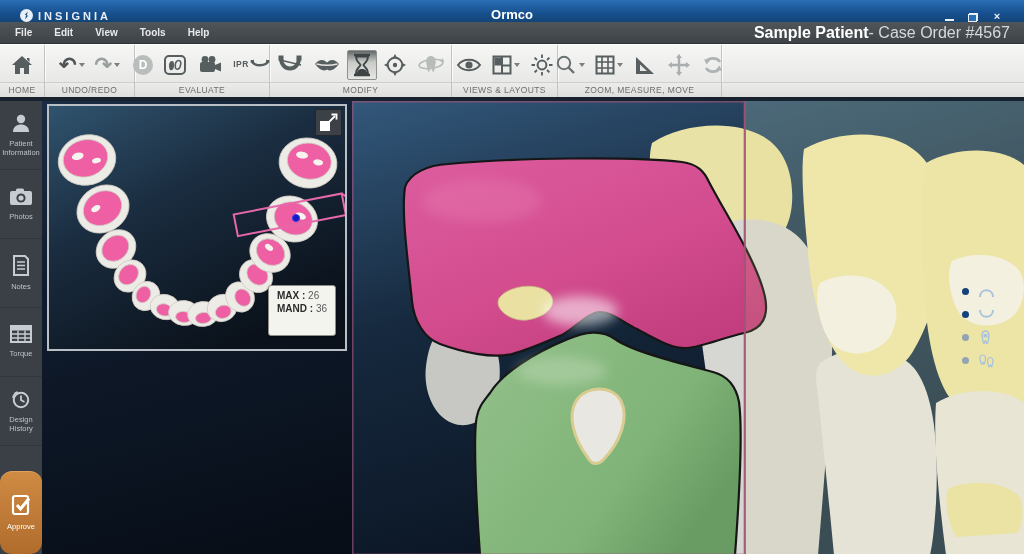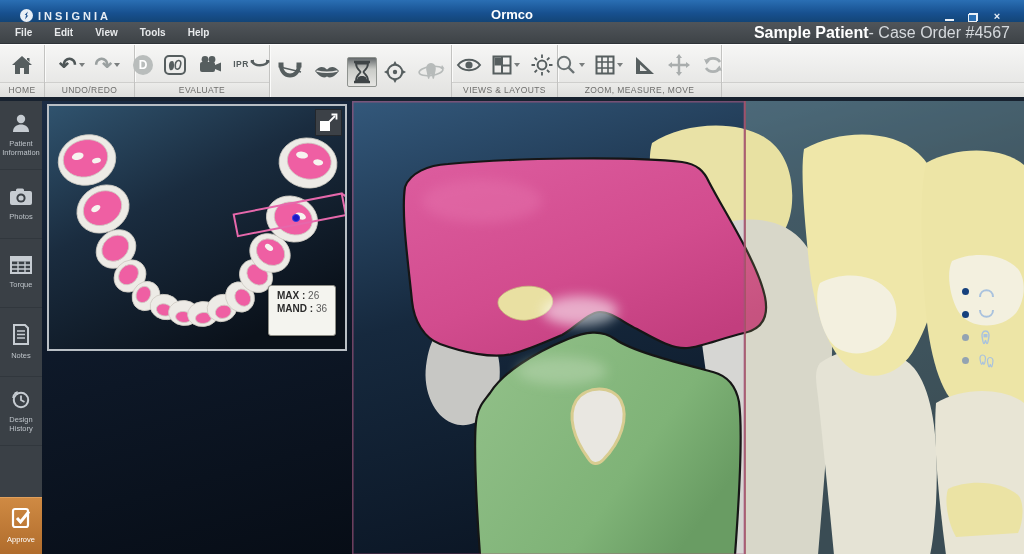--- a/index.html
+++ b/index.html
@@ -44,21 +44,21 @@
 
   
   .content { display:flex; height:454px; }
 
   
   .sidebar { width:42px; background:#3a4046; display:flex; flex-direction:column; }
   .side-item { height:69px; display:flex; flex-direction:column; align-items:center; justify-content:center; gap:7px; border-bottom:1px solid #31373d; cursor:pointer; }
   .side-item svg { display:block; }
   .side-label { font-size:7.5px; color:#bdc3c9; text-align:center; line-height:8.5px; padding:0 1px; }
   .side-spacer { flex:1; border-bottom:none; }
-  .side-item.approve { height:58px; background:linear-gradient(#cf8a43,#b06c2c); border-top:1px solid #e0a05c; }
+  .side-item.approve { height:84px; background:linear-gradient(#cf8a43,#b06c2c); border-top:1px solid #e0a05c;border-radius:12px; }
   .side-item.approve .side-label { color:#ffffff; }
 
   
   .left-panel { width:310px; background:linear-gradient(165deg,#1b2c44 0%,#101c2e 35%,#070d16 100%); position:relative; }
   .inset { position:absolute; left:5px; top:3px; width:300px; height:247px; border:2px solid #b9bfc5; background:linear-gradient(165deg,#31566f 0%,#1a2c3f 45%,#0a111a 100%); }
   .inset svg.archsvg { position:absolute; left:0; top:0; }
   .expand-btn { position:absolute; top:3px; right:3px; width:27px; height:27px; background:#3c4147; border:1px solid #23272c; cursor:pointer; }
   .expand-btn .sq { position:absolute; left:4px; bottom:4px; width:10px; height:10px; background:#ffffff; }
   .expand-btn svg { position:absolute; right:2px; top:2px; }
   .minmax-tip { position:absolute; right:9px; bottom:13px; background:#f4f4ef; border:1px solid #8d8d86; border-radius:3px; padding:3px 8px 20px 8px; font-size:10px; color:#2b2b2b; line-height:13px; box-shadow:0 1px 2px rgba(0,0,0,.4); }
@@ -199,20 +199,21 @@
           </svg>
       </button>
       <button class="tbtn">
         <svg width="28" height="22" viewBox="0 0 28 22">
             <path d="M14 2 C10 2 8.5 6 9.5 10 C10.5 14 10.5 18 11.7 18 C13 18 12.5 13.5 14 13.5 C15.5 13.5 15 18 16.3 18 C17.5 18 17.5 14 18.5 10 C19.5 6 18 2 14 2 Z" fill="#b7bbba"></path>
             <ellipse cx="14" cy="10" rx="12" ry="4.5" fill="none" stroke="#b7bbba" stroke-width="1.6" transform="rotate(-8 14 10)"></ellipse>
             <path d="M25 4 L27.5 7.5 L23.5 8 Z" fill="#b7bbba"></path>
           </svg>
       </button>
     </div>
+    <div class="tlabel">MODIFY</div>
   </div>
 
   <div class="tgroup" style="width:106px">
     <div class="ticons">
       <button class="tbtn">
         <svg width="26" height="20" viewBox="0 0 26 20">
             <path d="M2 10 C7 3 19 3 24 10 C19 17 7 17 2 10 Z" fill="none" stroke="#565e5f" stroke-width="2"></path>
             <circle cx="13" cy="10" r="3.6" fill="#565e5f"></circle>
           </svg>
       </button>
@@ -299,33 +300,33 @@
     <div class="side-item">
       <svg width="24" height="19" viewBox="0 0 24 19">
           <rect x="1" y="4" width="22" height="14" rx="2" fill="#c6ccd2"></rect>
           <rect x="7" y="1.5" width="8" height="4" rx="1.5" fill="#c6ccd2"></rect>
           <circle cx="12" cy="11" r="4.6" fill="#3a4046"></circle>
           <circle cx="12" cy="11" r="2.6" fill="#c6ccd2"></circle>
         </svg>
       <div class="side-label">Photos</div>
     </div>
     <div class="side-item">
+      <svg width="18" height="21" viewBox="0 0 18 21">
+          <path d="M2 1 H13 L16 4 V20 H2 Z" fill="none" stroke="#c6ccd2" stroke-width="2"></path>
+          <path d="M5 7 H13 M5 10.5 H13 M5 14 H13" stroke="#c6ccd2" stroke-width="1.6"></path>
+        </svg>
+      <div class="side-label">Notes</div>
+    </div>
+    <div class="side-item">
       <svg width="22" height="18" viewBox="0 0 22 18">
           <rect x="1" y="1" width="20" height="16" fill="none" stroke="#c6ccd2" stroke-width="2"></rect>
           <rect x="1" y="1" width="20" height="4.5" fill="#c6ccd2"></rect>
           <path d="M1 9 H21 M1 13 H21 M8 5.5 V17 M15 5.5 V17" stroke="#c6ccd2" stroke-width="1.4"></path>
         </svg>
       <div class="side-label">Torque</div>
-    </div>
-    <div class="side-item">
-      <svg width="18" height="21" viewBox="0 0 18 21">
-          <path d="M2 1 H13 L16 4 V20 H2 Z" fill="none" stroke="#c6ccd2" stroke-width="2"></path>
-          <path d="M5 7 H13 M5 10.5 H13 M5 14 H13" stroke="#c6ccd2" stroke-width="1.6"></path>
-        </svg>
-      <div class="side-label">Notes</div>
     </div>
     <div class="side-item">
       <svg width="22" height="20" viewBox="0 0 22 20">
           <circle cx="11" cy="11" r="7.2" fill="none" stroke="#c6ccd2" stroke-width="2"></circle>
           <path d="M11 6.5 V11 L14.5 13" stroke="#c6ccd2" stroke-width="1.8" fill="none"></path>
           <path d="M4 4 L7.5 2 L8 6 Z" fill="#c6ccd2"></path>
           <path d="M6 3.5 C3.5 5.5 3 7.5 3 9" stroke="#c6ccd2" stroke-width="1.6" fill="none"></path>
         </svg>
       <div class="side-label">Design History</div>
     </div>

